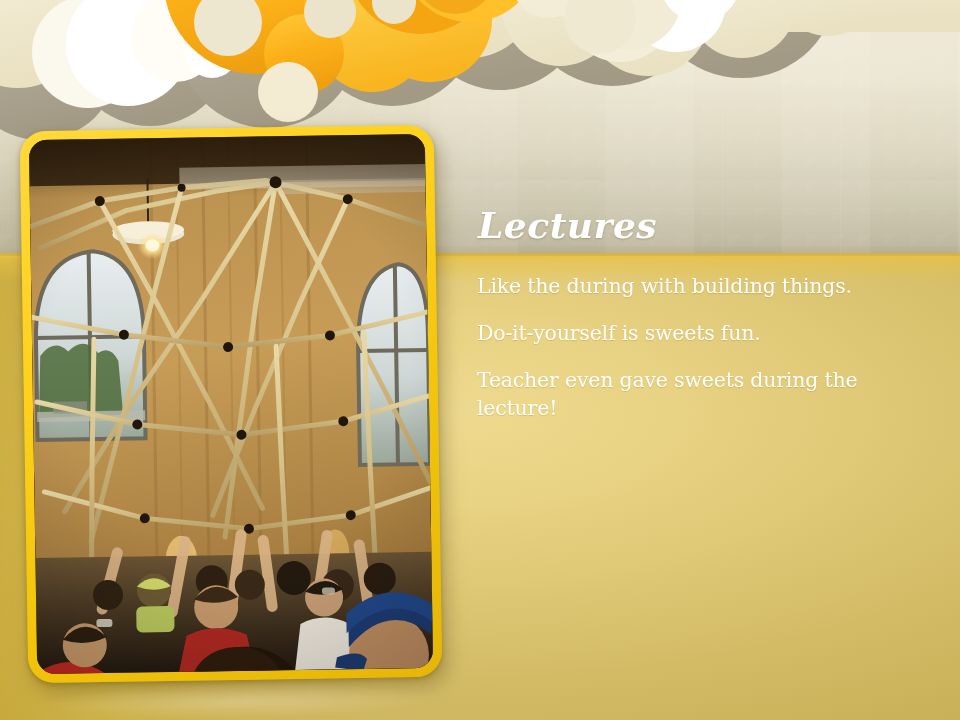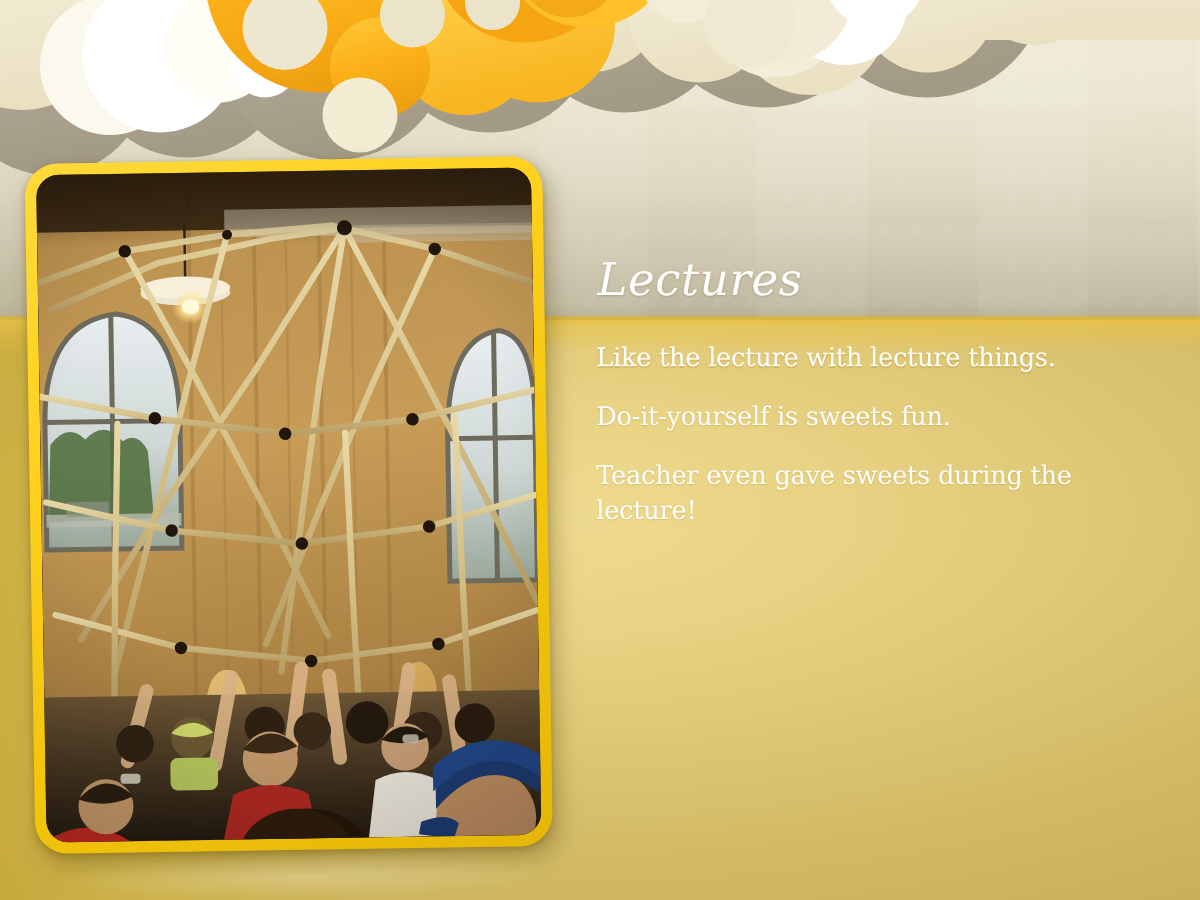--- a/index.html
+++ b/index.html
@@ -150,21 +150,21 @@
       linear-gradient(180deg, rgba(30,18,4,0.55) 0%, rgba(30,18,4,0.0) 11%);
     pointer-events: none;
   }
 
   
   .title {
     position: absolute;
     left: 478px; top: 204px;
     font-family: "DejaVu Serif", serif;
     font-style: italic;
-    font-weight: 400;
+    font-weight: 700;
     font-size: 36px;
     letter-spacing: .5px;
     color: #ffffff;
     text-shadow: 0 1px 2px rgba(120,100,50,0.35);
     white-space: nowrap;
   }
   .body-block {
     position: absolute;
     left: 477px; top: 272px;
     width: 400px;
@@ -476,18 +476,18 @@
           </g>
         </svg>
       </div>
       <div class="photo-vignette"></div>
     </div>
   </div>
 
   <div class="title">Lectures</div>
 
   <div class="body-block">
-    <p class="body-line">Like the lecture with lecture things.</p>
+    <p class="body-line">Like the during with building things.</p>
     <p class="body-line">Do-it-yourself is sweets fun.</p>
     <p class="body-line">Teacher even gave sweets during the lecture!</p>
   </div>
 
 </div>
 
 </body></html>

